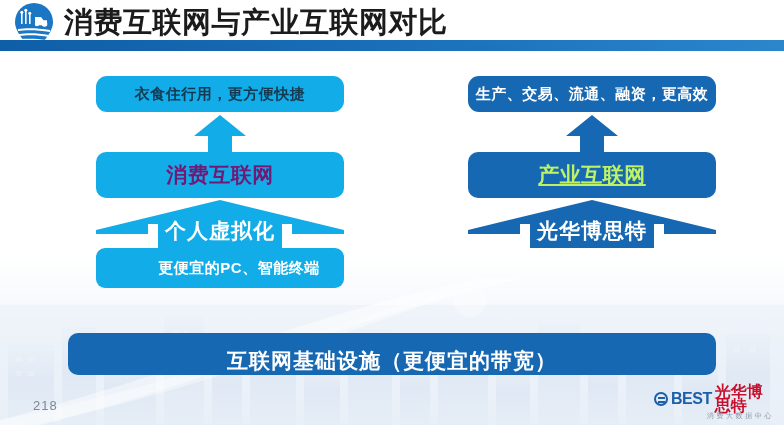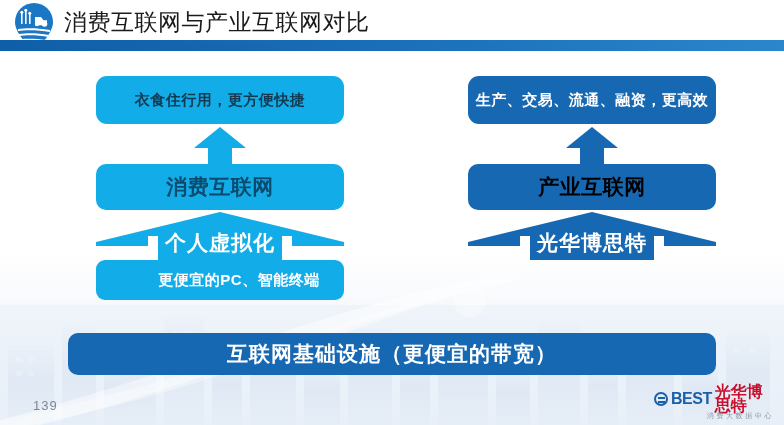--- a/index.html
+++ b/index.html
@@ -55,22 +55,22 @@
     position: absolute;
     left: 8px;
     top: 1px;
     width: 52px;
     height: 52px;
   }
   #header-title {
     position: absolute;
     left: 64px;
     top: 6px;
-    font-size: 23px;
-    font-weight: normal;
+    font-size: 29px;
+    font-weight: bold;
     color: #1b1b1b;
     letter-spacing: 0.5px;
     white-space: nowrap;
     line-height: 32px;
   }
   #header-rule {
     position: absolute;
     left: 0;
     top: 44px;
     width: 784px;
@@ -101,43 +101,43 @@
     border-radius: 11px;
     display: flex;
     align-items: center;
     justify-content: center;
     text-align: center;
     font-weight: bold;
     letter-spacing: 0.5px;
   }
 
   .pill-outcome {
-    height: 48px;
+    height: 36px;
     font-size: 15px;
   }
   .pill-core {
     height: 46px;
     font-size: 21px;
     border-radius: 10px;
   }
   .pill-base {
     height: 40px;
     font-size: 15px;
     border-radius: 9px;
     padding-left: 38px;
   }
 
   
   .theme-cyan .pill-outcome { background: #12ADE8; color: #143a52; }
-  .theme-cyan .pill-core    { background: #12ADE8; color: #0c4a6e; }
+  .theme-cyan .pill-core    { background: #12ADE8; color: #701a75; }
   .theme-cyan .pill-base    { background: #12ADE8; color: #ffffff; }
 
   
   .theme-blue .pill-outcome { background: #1668B3; color: #ffffff; }
-  .theme-blue .pill-core    { background: #1668B3; color: #000000; }
+  .theme-blue .pill-core    { background: #1668B3; color: #bef264; text-decoration: underline; }
   .theme-blue .pill-base    { background: #1668B3; color: #ffffff; }
 
   
   .gap-arrow {
     position: relative;
     height: 40px;
     width: 248px;
   }
   .gap-arrow svg { position: absolute; left: 0; top: 0; }
 
@@ -170,21 +170,21 @@
   
   #infra-bar {
     position: absolute;
     left: 68px;
     top: 333px;
     width: 648px;
     height: 42px;
     border-radius: 10px;
     background: #1668B3;
     display: flex;
-    align-items: center;
+    align-items: flex-end;
     justify-content: center;
     color: #ffffff;
     font-size: 21px;
     font-weight: bold;
     letter-spacing: 1px;
   }
 
   
   #page-number {
     position: absolute;
@@ -397,21 +397,21 @@
       </svg>
       <div class="wide-arrow-label">光华博思特</div>
     </div>
 
   </div>
 
   <div id="infra-bar">
     <span>互联网基础设施（更便宜的带宽）</span>
   </div>
 
-  <div id="page-number">139</div>
+  <div id="page-number">218</div>
 
   <div id="footer-logo">
     <div id="footer-logo-row">
       <span id="footer-logo-mark"></span>
       <span id="footer-logo-best">BEST</span>
       <span id="footer-logo-cn">光华博思特</span>
     </div>
     <div id="footer-logo-sub">消费大数据中心</div>
   </div>
 

